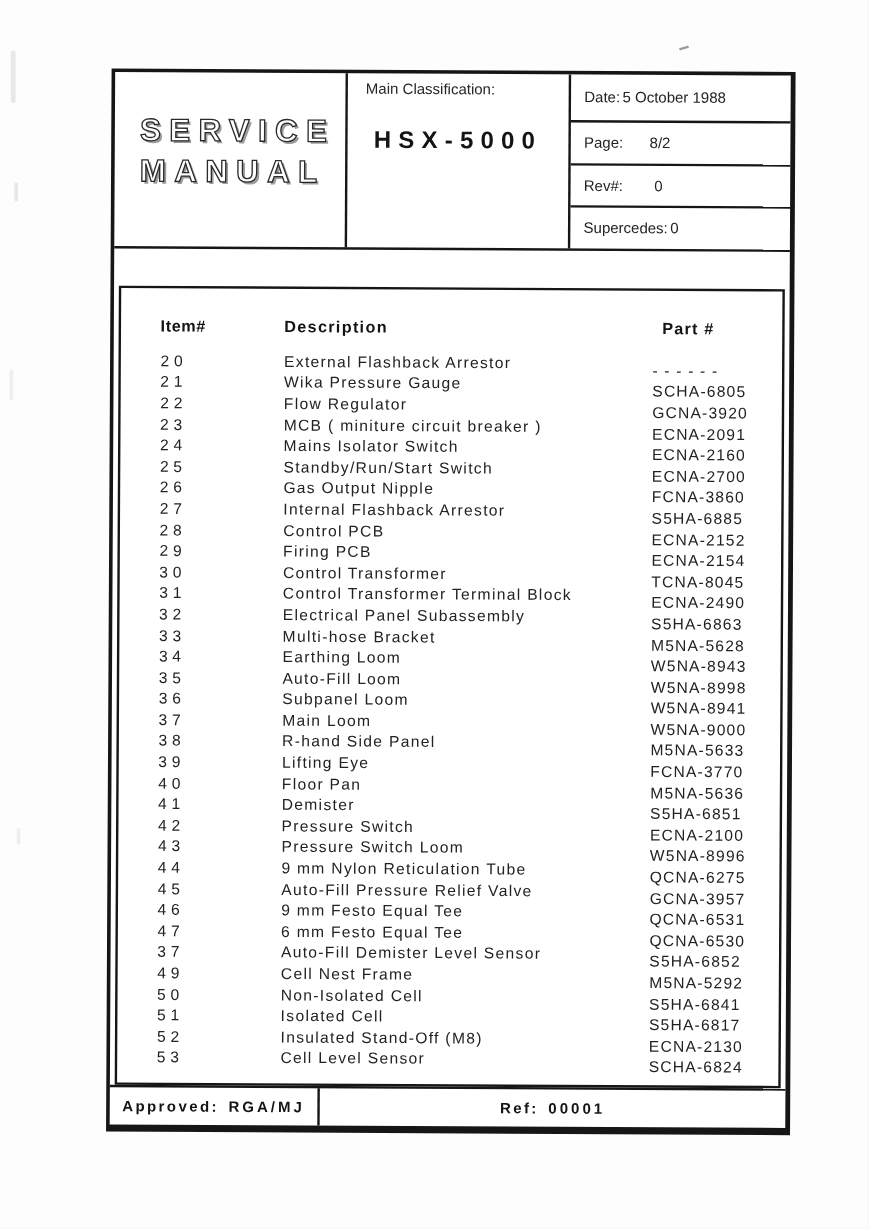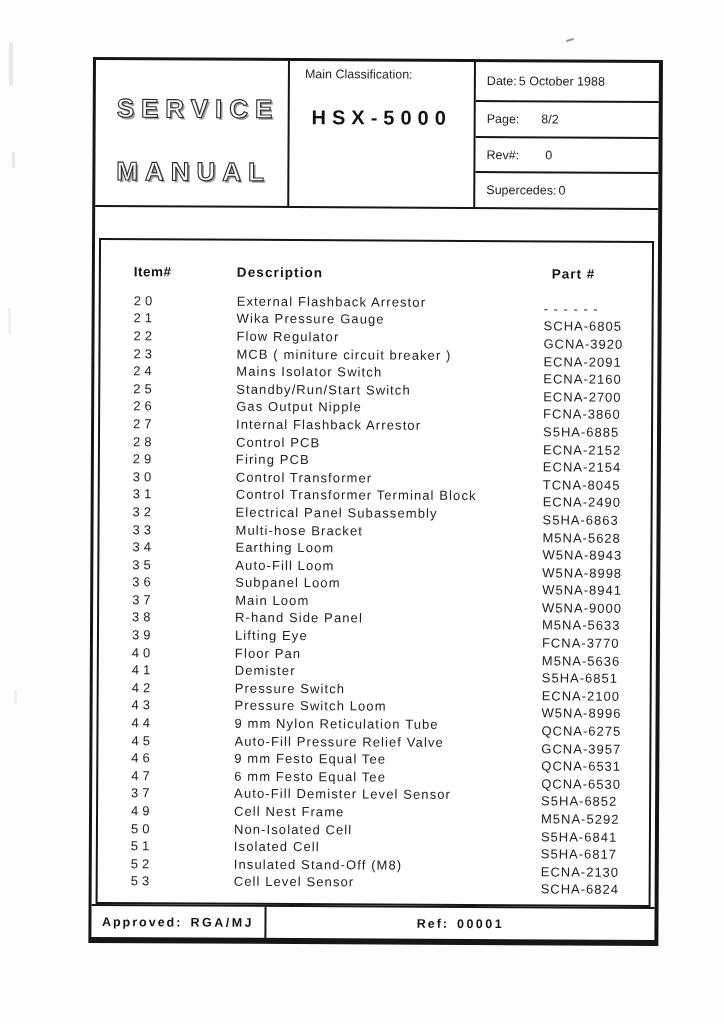--- a/index.html
+++ b/index.html
@@ -26,21 +26,21 @@
   }
 
   
   .hdr { display:flex; height:147px; border-bottom:2px solid #161616; }
   .hdr-title { width:194px; border-right:2px solid #161616; padding:35px 0 0 21px; }
   .outline-word {
     font-size:26px; font-weight:bold; letter-spacing:7px; line-height:1;
     color:#ffffff; -webkit-text-stroke:1.1px #2a2a2a;
     text-shadow:2px 2px 0 rgba(60,60,60,0.5);
   }
-  .outline-word + .outline-word { margin-top:37px; }
+  .outline-word + .outline-word { margin-top:8px; }
   .hdr-class { width:186px; border-right:2px solid #161616; padding-top:6px; }
   .class-label { padding-left:15px; font-size:12.5px; color:#262626; }
   .model { margin-top:25px; text-align:center; font-size:20px; font-weight:bold; letter-spacing:6px; color:#141414; }
   .hdr-meta { flex:1; display:flex; flex-direction:column;border-radius:17px; }
   .meta-cell { flex:1; border-bottom:2px solid #161616; display:flex; align-items:center; padding-left:11px; font-size:12.5px; color:#222; }
   .meta-cell:first-child { flex:1.15; }
   .meta-cell:last-child { border-bottom:none; }
   .meta-value { margin-left:2px; }
   .meta-cell:nth-child(2) .meta-value { margin-left:22px; }
   .meta-cell:nth-child(3) .meta-value { margin-left:26px; }

